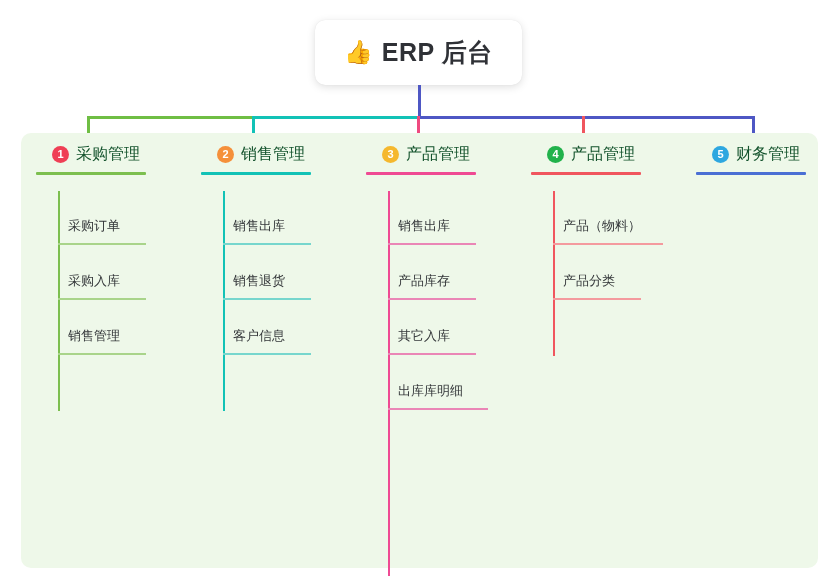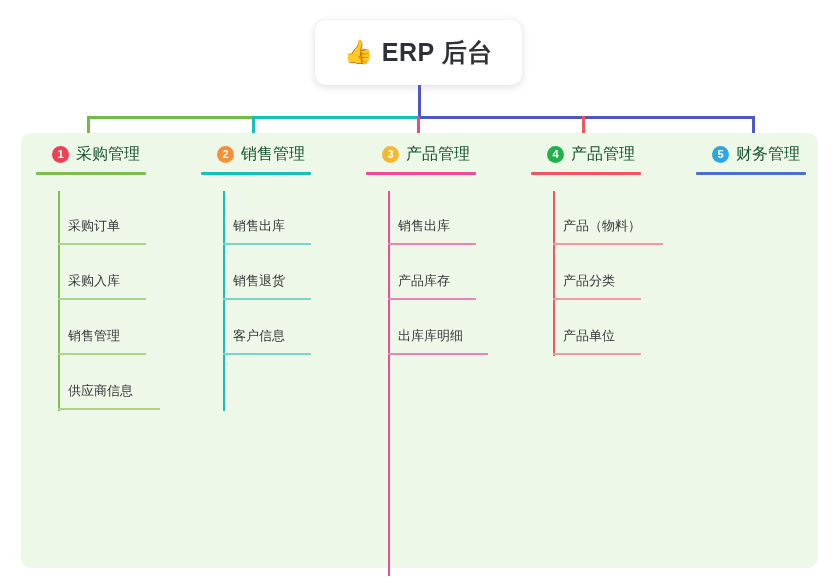--- a/index.html
+++ b/index.html
@@ -134,24 +134,20 @@
             <span class="leaf-rule" style="width: 88px; background: rgb(169, 212, 138);"></span>
           </div>
           <div class="leaf">
             <span class="leaf-label">采购入库</span>
             <span class="leaf-rule" style="width: 88px; background: rgb(169, 212, 138);"></span>
           </div>
           <div class="leaf">
             <span class="leaf-label">销售管理</span>
             <span class="leaf-rule" style="width: 88px; background: rgb(169, 212, 138);"></span>
           </div>
-          <div class="leaf">
-            <span class="leaf-label">供应商信息</span>
-            <span class="leaf-rule" style="width: 102px; background: rgb(169, 212, 138);"></span>
-          </div>
         </div>
       </div>
       <div class="col" style="left: 201px;">
         <div class="col-head">
           <span class="badge" style="background: rgb(245, 144, 58);">2</span>
           <span class="col-title">销售管理</span>
         </div>
         <div class="col-underline" style="width: 110px; background: rgb(18, 194, 182);"></div>
         <div class="col-body">
           <div class="spine" style="height: 220px; background: rgb(18, 194, 182);"></div>
@@ -179,20 +175,24 @@
           <div class="spine" style="height: 385px; background: rgb(239, 74, 147);"></div>
           <div class="leaf">
             <span class="leaf-label">销售出库</span>
             <span class="leaf-rule" style="width: 88px; background: rgb(234, 134, 182);"></span>
           </div>
           <div class="leaf">
             <span class="leaf-label">产品库存</span>
             <span class="leaf-rule" style="width: 88px; background: rgb(234, 134, 182);"></span>
           </div>
           <div class="leaf">
+            <span class="leaf-label">其它入库</span>
+            <span class="leaf-rule" style="width: 88px; background: rgb(234, 134, 182);"></span>
+          </div>
+          <div class="leaf">
             <span class="leaf-label">出库库明细</span>
             <span class="leaf-rule" style="width: 100px; background: rgb(234, 134, 182);"></span>
           </div>
         </div>
       </div>
       <div class="col" style="left: 531px;">
         <div class="col-head">
           <span class="badge" style="background: rgb(33, 178, 75);">4</span>
           <span class="col-title">产品管理</span>
         </div>
@@ -200,24 +200,20 @@
         <div class="col-body">
           <div class="spine" style="height: 165px; background: rgb(240, 86, 94);"></div>
           <div class="leaf">
             <span class="leaf-label">产品（物料）</span>
             <span class="leaf-rule" style="width: 110px; background: rgb(244, 154, 158);"></span>
           </div>
           <div class="leaf">
             <span class="leaf-label">产品分类</span>
             <span class="leaf-rule" style="width: 88px; background: rgb(244, 154, 158);"></span>
           </div>
-          <div class="leaf">
-            <span class="leaf-label">产品单位</span>
-            <span class="leaf-rule" style="width: 88px; background: rgb(244, 154, 158);"></span>
-          </div>
         </div>
       </div>
       <div class="col" style="left: 696px;">
         <div class="col-head">
           <span class="badge" style="background: rgb(46, 167, 224);">5</span>
           <span class="col-title">财务管理</span>
         </div>
         <div class="col-underline" style="width: 110px; background: rgb(74, 111, 212);"></div>
       </div>
     </div>

